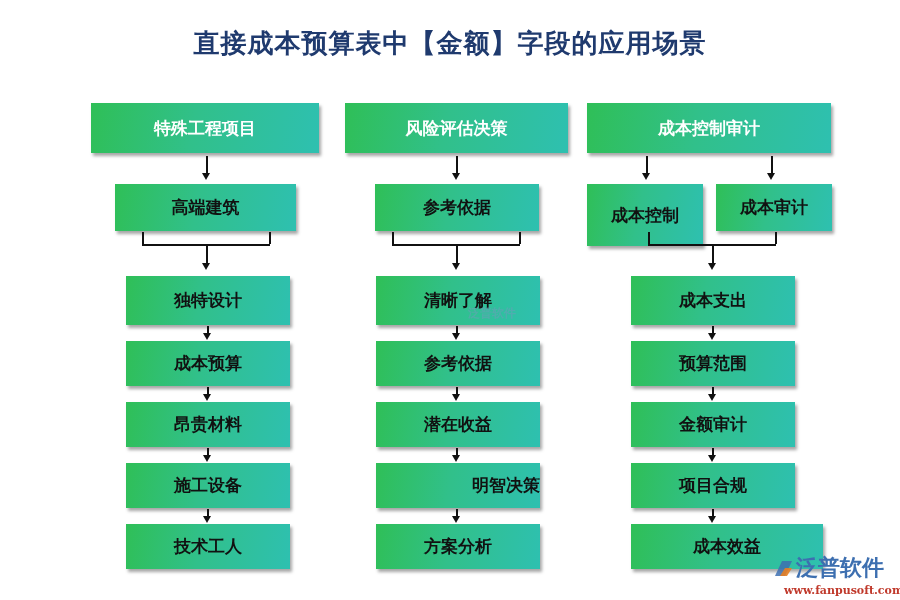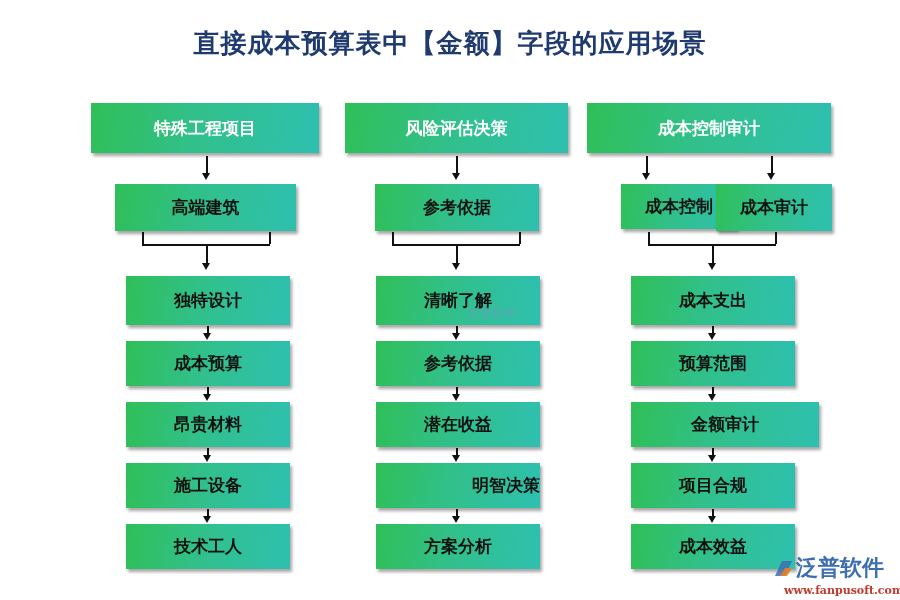--- a/index.html
+++ b/index.html
@@ -98,21 +98,21 @@
     <span>方案分析</span>
   </div>
 
 <div class="box head" style="left:587px;top:103px;width:244px;height:50px;">
     <span>成本控制审计</span>
   </div>
 <div class="vline" style="left:646px;top:156px;height:18px;"></div>
 <div class="arrow" style="left:642px;top:173px;"></div>
 <div class="vline" style="left:771px;top:156px;height:18px;"></div>
 <div class="arrow" style="left:767px;top:173px;"></div>
-<div class="box" style="left:587px;top:184px;width:116px;height:45px;margin-left:34px;">
+<div class="box" style="left:587px;top:184px;width:116px;height:62px;">
     <span>成本控制</span>
   </div>
 <div class="box" style="left:716px;top:184px;width:116px;height:47px;">
     <span>成本审计</span>
   </div>
 <div class="vline" style="left:648px;top:232px;height:12px;"></div>
 <div class="vline" style="left:775px;top:232px;height:12px;"></div>
 <div class="hline" style="left:648px;top:244px;width:128px;"></div>
 <div class="vline" style="left:712px;top:244px;height:20px;"></div>
 <div class="arrow" style="left:708px;top:263px;"></div>
@@ -120,31 +120,31 @@
 <div class="box" style="left:631px;top:276px;width:164px;height:49px;">
     <span>成本支出</span>
   </div>
 <div class="vline" style="left:712px;top:326px;height:7px;"></div>
 <div class="arrow" style="left:708px;top:333px;"></div>
 <div class="box" style="left:631px;top:341px;width:164px;height:45px;">
     <span>预算范围</span>
   </div>
 <div class="vline" style="left:712px;top:387px;height:7px;"></div>
 <div class="arrow" style="left:708px;top:394px;"></div>
-<div class="box" style="left:631px;top:402px;width:188px;height:45px;">
+<div class="box" style="left:631px;top:402px;width:164px;height:45px;">
     <span>金额审计</span>
   </div>
 <div class="vline" style="left:712px;top:448px;height:7px;"></div>
 <div class="arrow" style="left:708px;top:455px;"></div>
 <div class="box" style="left:631px;top:463px;width:164px;height:45px;">
     <span>项目合规</span>
   </div>
 <div class="vline" style="left:712px;top:509px;height:7px;"></div>
 <div class="arrow" style="left:708px;top:516px;"></div>
-<div class="box" style="left:631px;top:524px;width:164px;height:45px;">
+<div class="box" style="left:631px;top:524px;width:192px;height:45px;">
     <span>成本效益</span>
   </div>
 
 <div class="wm-mid">泛普软件</div>
 <div class="wm" style="left:772px;top:553px;">
   <svg width="24" height="24" viewBox="0 0 24 24">
     <path d="M3 20 L10 5 L20 5 L13 20 Z" fill="#3d6fb0" opacity="0.85"></path>
     <path d="M8 20 L13 12 L20 12 L15 20 Z" fill="#e67e22" opacity="0.9"></path>
   </svg>
   <span class="wm-text">泛普软件</span>

